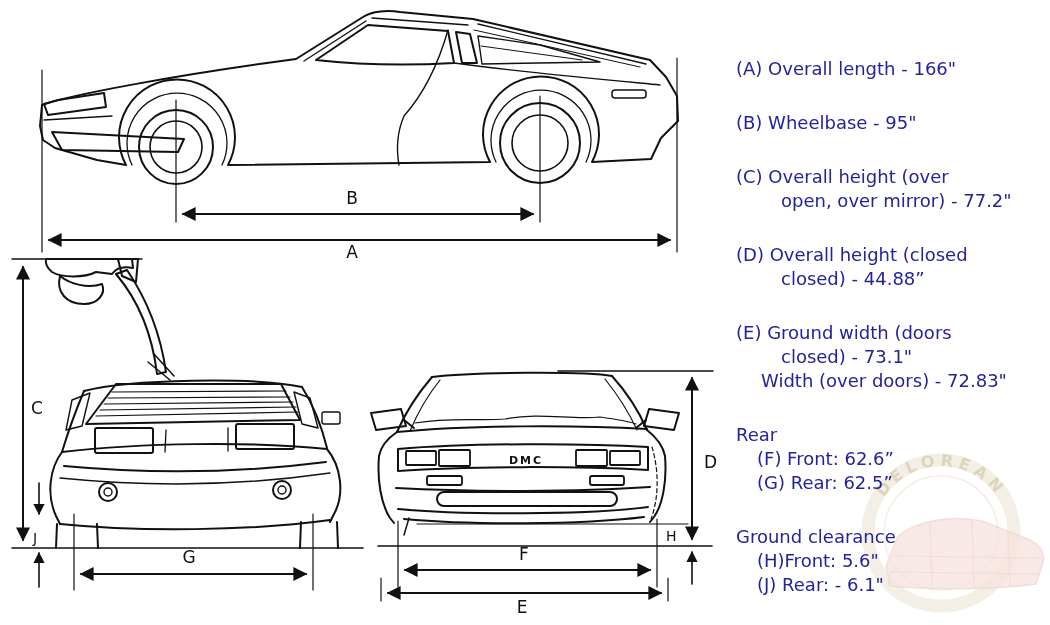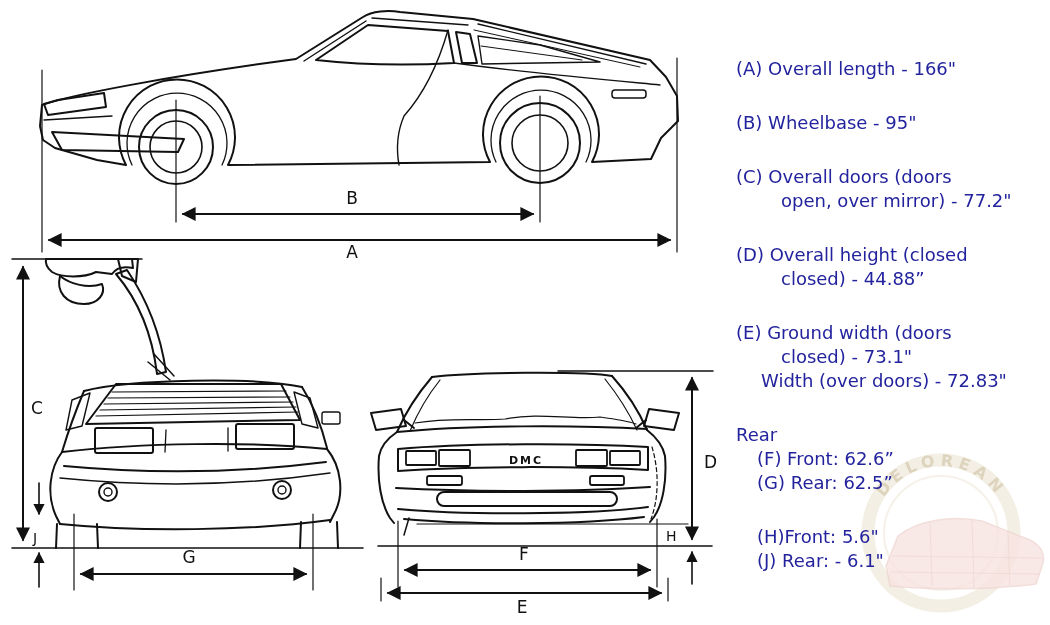--- a/index.html
+++ b/index.html
@@ -174,36 +174,37 @@
   </svg>
 
   <div class="specs">
     <div class="spec">
       <div class="line">(A) Overall length - 166"</div>
     </div>
     <div class="spec">
       <div class="line">(B) Wheelbase - 95"</div>
     </div>
     <div class="spec">
-      <div class="line">(C) Overall doors (doors</div>
+      <div class="line">(C) Overall height (over</div>
       <div class="line in45">open, over mirror) - 77.2"</div>
     </div>
     <div class="spec">
       <div class="line">(D) Overall height (closed</div>
       <div class="line in45">closed) - 44.88”</div>
     </div>
     <div class="spec">
       <div class="line">(E) Ground width (doors</div>
       <div class="line in45">closed) - 73.1"</div>
       <div class="line in25">Width (over doors) - 72.83"</div>
     </div>
     <div class="spec">
       <div class="line">Rear</div>
       <div class="line in21">(F) Front: 62.6”</div>
       <div class="line in21">(G) Rear: 62.5”</div>
     </div>
     <div class="spec">
+      <div class="line">Ground clearance</div>
       <div class="line in21">(H)Front: 5.6"</div>
       <div class="line in21">(J) Rear: - 6.1"</div>
     </div>
   </div>
 
 </div>
 
 </body></html>

